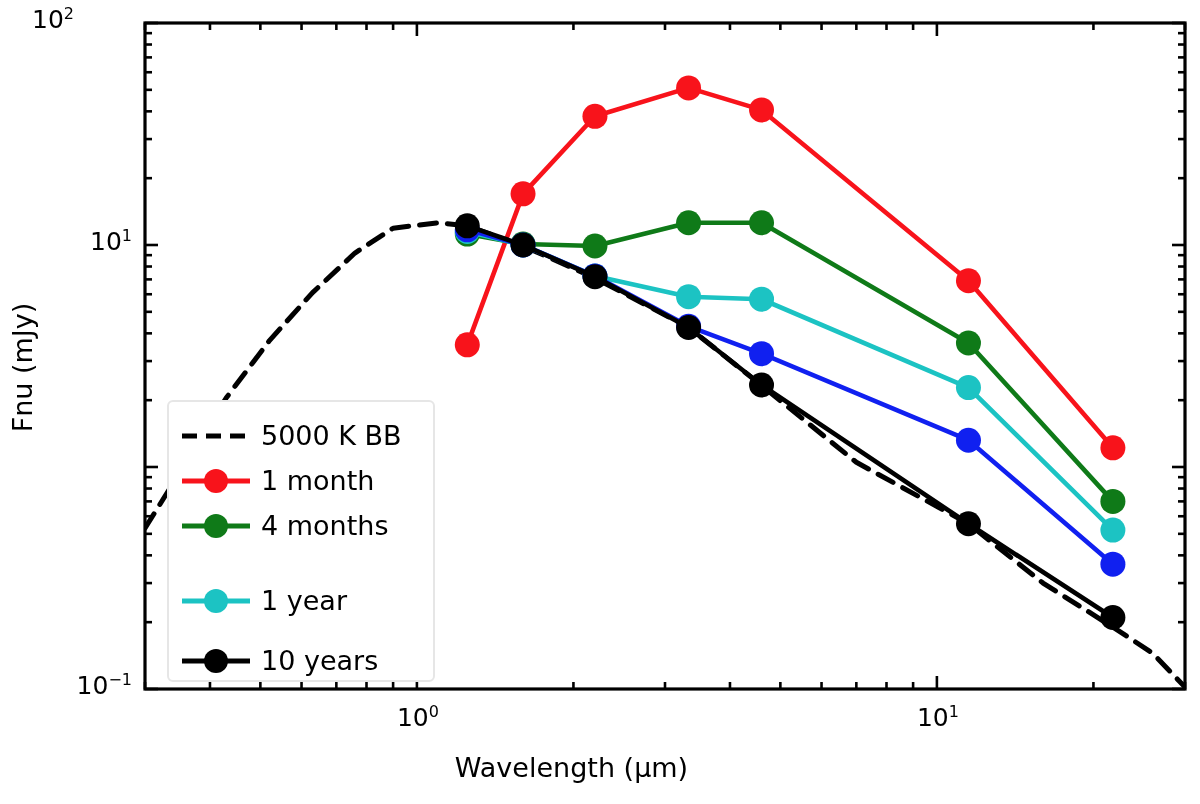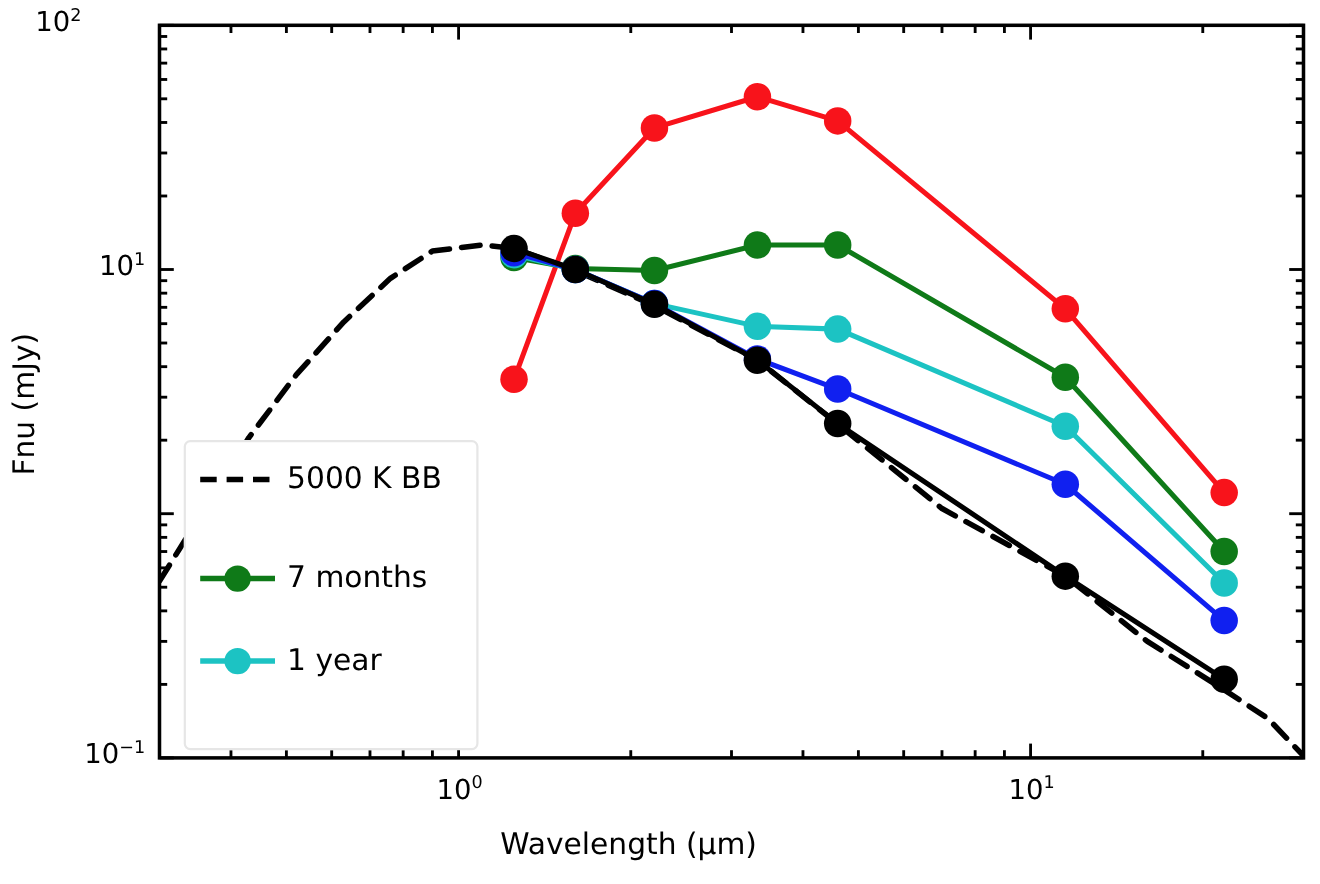--- a/index.html
+++ b/index.html
@@ -186,29 +186,43 @@
       <div class="tick-label" style="left: 32px; top: 671px; text-align: right; width: 100px;">10<span class="tl-sup">−1</span></div>
     </div>
 
   <div id="legend">
       <div class="leg-row" style="top: 10px;">
         <div class="leg-swatch"><svg width="72" height="47">
             <line x1="2" y1="24" x2="70" y2="24" stroke="#000000" stroke-width="5" stroke-dasharray="15,9" stroke-linecap="butt"></line>
           </svg></div>
         <div class="leg-text">5000 K BB</div>
       </div>
+      <div class="leg-row" style="top: 55px;">
+        <div class="leg-swatch"><svg width="72" height="47">
+            <line x1="2" y1="24" x2="70" y2="24" stroke="#f8131b" stroke-width="5" stroke-linecap="butt"></line>
+            <circle cx="36" cy="24" r="12" fill="#f8131b"></circle>
+          </svg></div>
+        <div class="leg-text">1 month</div>
+      </div>
       <div class="leg-row" style="top: 100px;">
         <div class="leg-swatch"><svg width="72" height="47">
             <line x1="2" y1="24" x2="70" y2="24" stroke="#0f7a18" stroke-width="5" stroke-linecap="butt"></line>
             <circle cx="36" cy="24" r="12" fill="#0f7a18"></circle>
           </svg></div>
-        <div class="leg-text">7 months</div>
+        <div class="leg-text">4 months</div>
       </div>
       <div class="leg-row" style="top: 145px; margin-top: 30px;">
         <div class="leg-swatch"><svg width="72" height="47">
             <line x1="2" y1="24" x2="70" y2="24" stroke="#1cc3c3" stroke-width="5" stroke-linecap="butt"></line>
             <circle cx="36" cy="24" r="12" fill="#1cc3c3"></circle>
           </svg></div>
         <div class="leg-text">1 year</div>
       </div>
+      <div class="leg-row" style="top: 235px;">
+        <div class="leg-swatch"><svg width="72" height="47">
+            <line x1="2" y1="24" x2="70" y2="24" stroke="#000000" stroke-width="5" stroke-linecap="butt"></line>
+            <circle cx="36" cy="24" r="12" fill="#000000"></circle>
+          </svg></div>
+        <div class="leg-text">10 years</div>
+      </div>
     </div>
 
 </div>
 
 </body></html>

